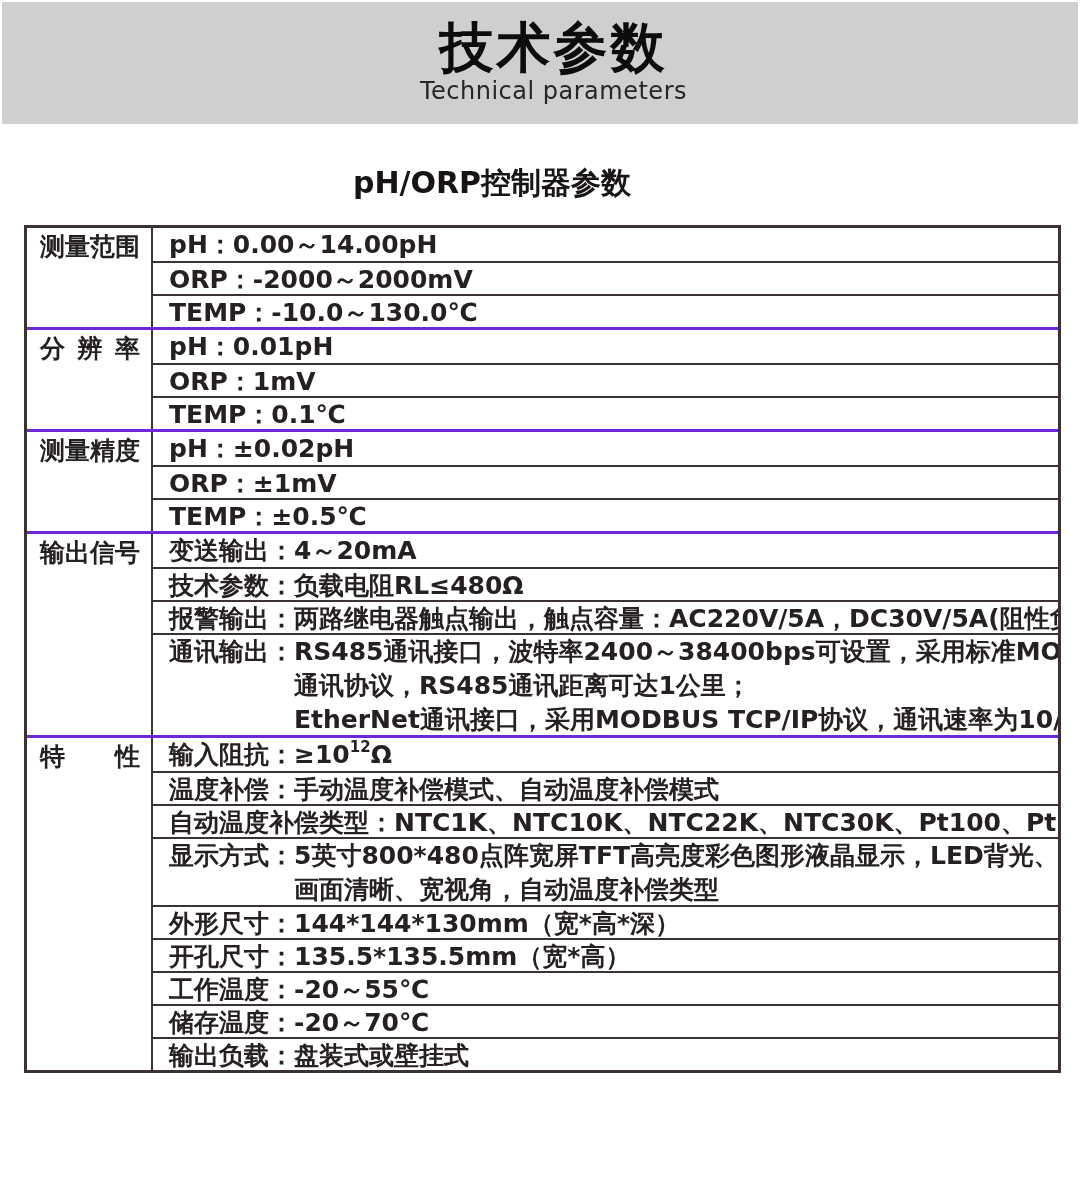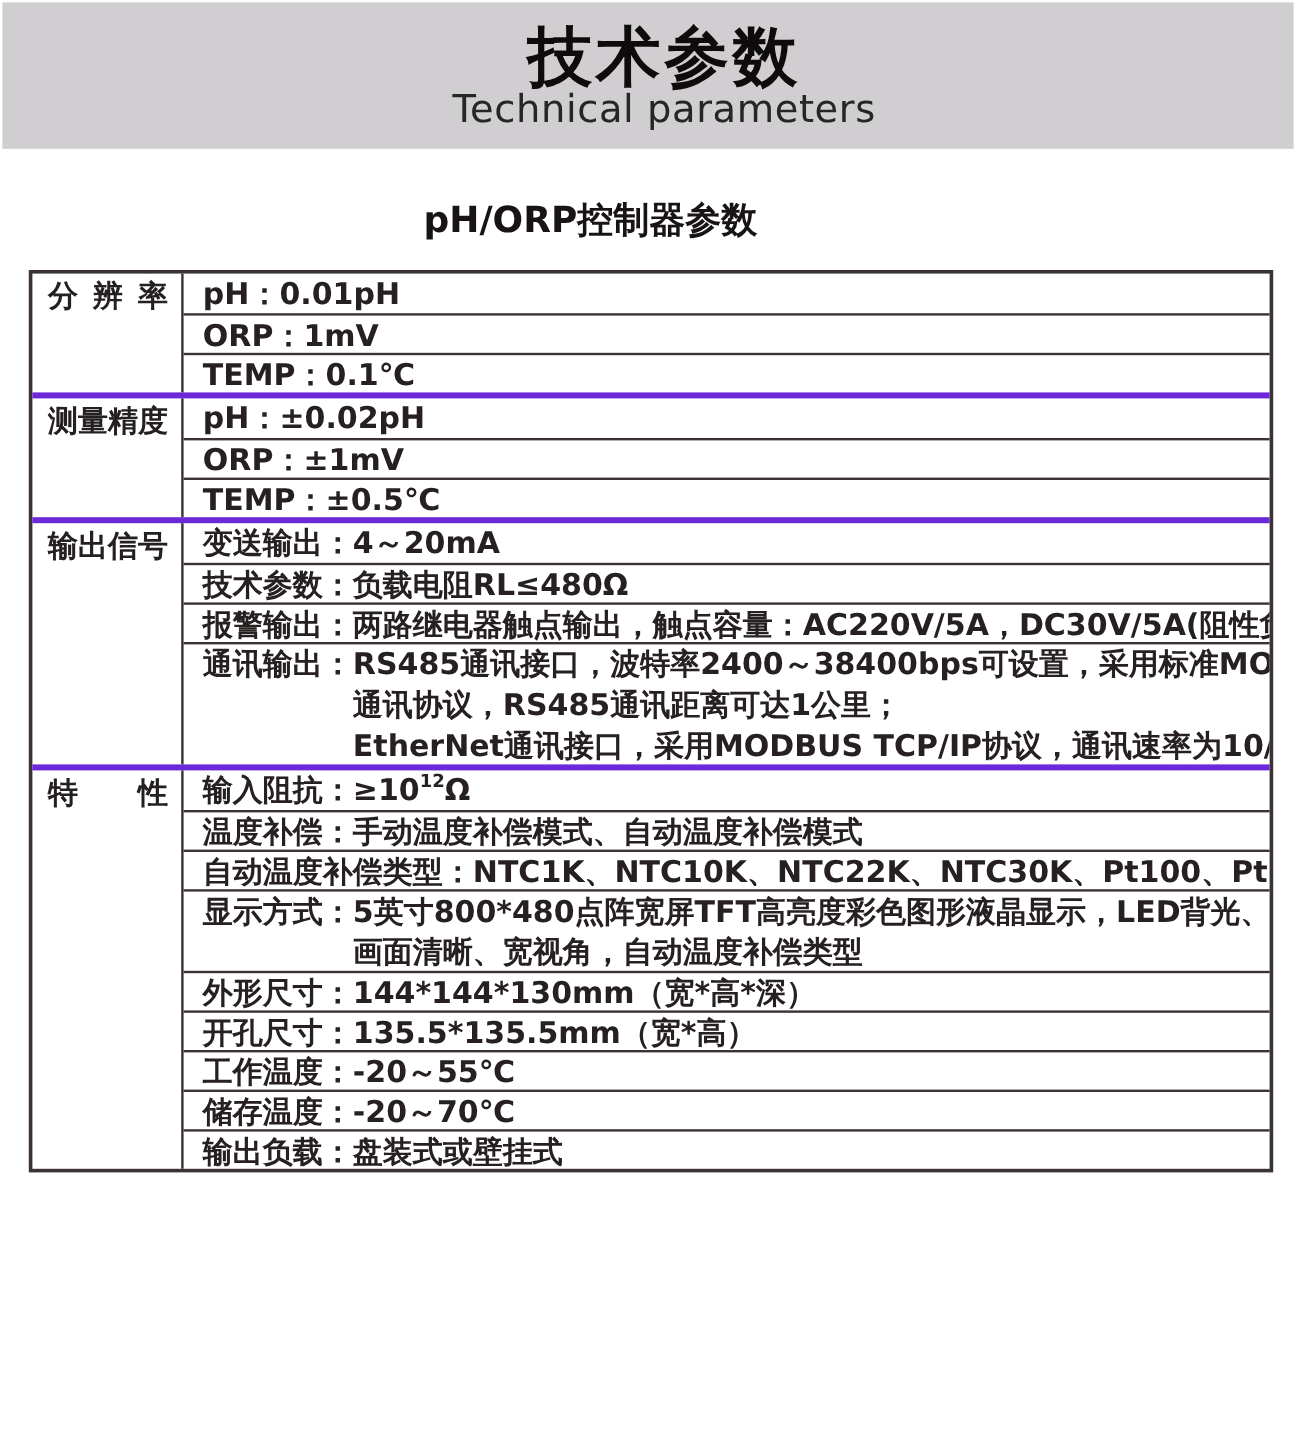--- a/index.html
+++ b/index.html
@@ -24,21 +24,21 @@
   }
   .header-band .cn-title {
     padding-top: 16px;
     font-size: 54px;
     font-weight: 800;
     letter-spacing: 3px;
     color: #0d0b0b;
     line-height: 60px;
   }
   .header-band .en-title {
-    font-size: 32px;
+    font-size: 24px;
     font-weight: 400;
     color: #262626;
     letter-spacing: 0.5px;
     line-height: 26px;
   }
 
   
   .section-title {
     position: absolute;
     left: 0; top: 163px;
@@ -54,21 +54,21 @@
     position: absolute;
     left: 24px; top: 225px;
     width: 1037px;
     border: 3px solid #3a3332;
     background: #ffffff;
   }
   .group {
     display: flex;
     align-items: stretch;
   }
-  .group + .group { border-top: 5px solid #6d28d9; }
+  .group + .group { border-top: 3px solid #6d28d9; }
   .group-label {
     width: 126px;
     flex: 0 0 126px;
     border-right: 2px solid #3a3332;
     padding: 2px 0 0 13px;
   }
   .group-label-text {
     display: block;
     width: 100px;
     font-size: 25px;
@@ -108,20 +108,30 @@
 
 <div class="header-band">
   <div class="cn-title">技术参数</div>
   <div class="en-title">Technical parameters</div>
 </div>
 
 <div class="section-title">pH/ORP控制器参数</div>
 
 <div class="spec-table">
 
+  <div class="group">
+    <div class="group-label">
+      <span class="group-label-text">测量范围</span>
+    </div>
+    <div class="group-rows">
+      <div class="sub-row">pH：0.00～14.00pH</div>
+      <div class="sub-row">ORP：-2000～2000mV</div>
+      <div class="sub-row">TEMP：-10.0～130.0℃</div>
+    </div>
+  </div>
 
   <div class="group">
     <div class="group-label">
       <span class="group-label-text">分辨率</span>
     </div>
     <div class="group-rows">
       <div class="sub-row">pH：0.01pH</div>
       <div class="sub-row">ORP：1mV</div>
       <div class="sub-row">TEMP：0.1℃</div>
     </div>

